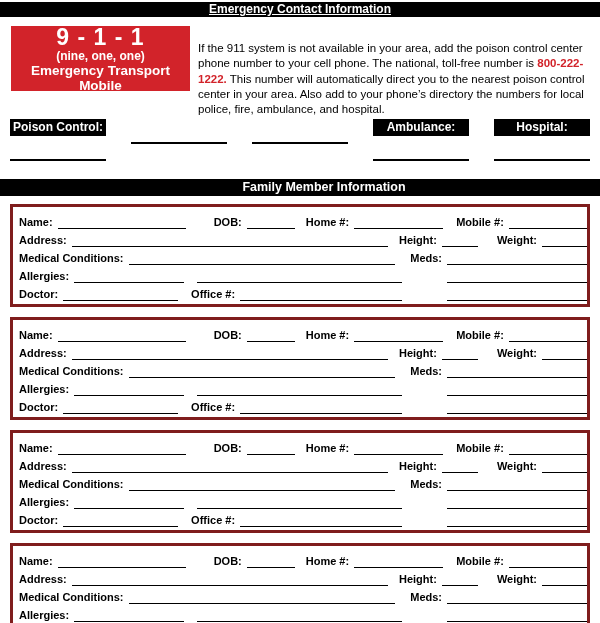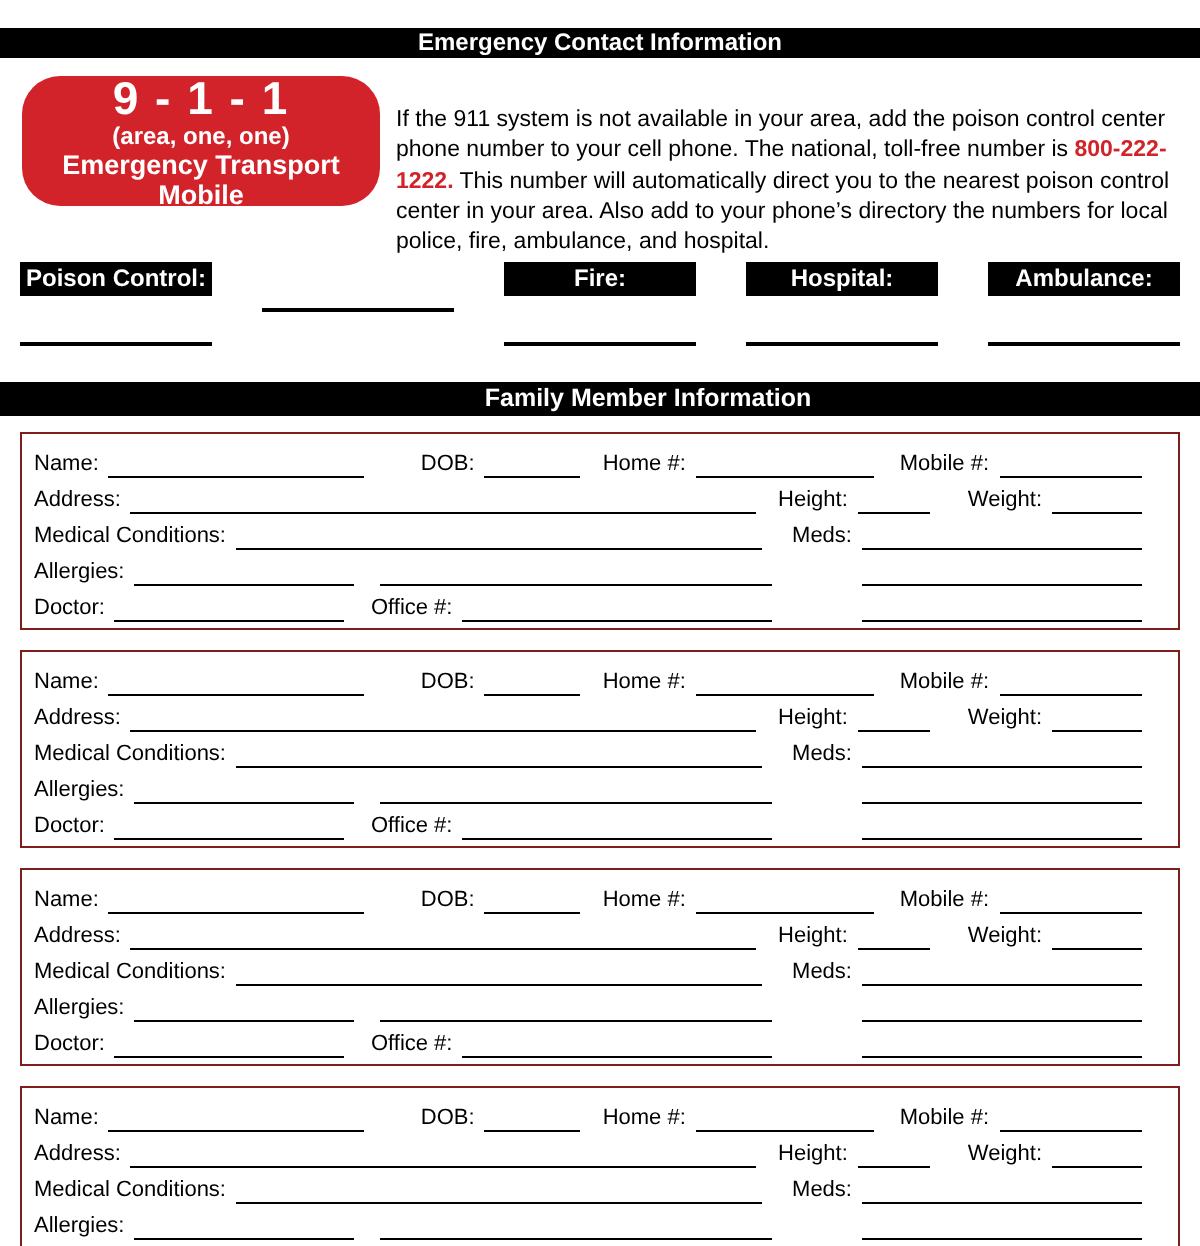--- a/index.html
+++ b/index.html
@@ -10,41 +10,41 @@
     font-family: "Liberation Sans", sans-serif;
     color: #000;
   }
   .bar {
     background: #000;
     color: #fff;
     font-weight: bold;
     text-align: center;
   }
   .top-bar {
-    margin-top: 14px;
+    margin-top: 2px;
     height: 15px;
     line-height: 15px;
     font-size: 12px;
+    text-decoration: underline;
   }
   .intro {
     display: flex;
     margin: 9px 8px 0 11px;
     align-items: flex-start;
   }
   .badge {
     width: 179px;
     height: 65px;
     flex: none;
     background: #d2232a;
     color: #fff;
     text-align: center;
     display: flex;
     flex-direction: column;
     justify-content: center;
-    border-radius: 19px;
   }
   .badge-number  { font-size: 23px;   font-weight: bold; line-height: 24px; letter-spacing: 1px; }
   .badge-phonetic{ font-size: 12px;   font-weight: bold; line-height: 14px; }
   .badge-caption { font-size: 13.5px; font-weight: bold; line-height: 15px; }
   .intro-text {
     flex: 1;
     margin-left: 8px;
     margin-top: 15px;
     font-size: 11.5px;
     line-height: 15.3px;
@@ -68,22 +68,23 @@
   }
   .family-bar {
     margin-top: 18px;
     height: 17px;
     line-height: 17px;
     font-size: 12.5px;
     padding-left: 48px;
   }
   .member-block {
     margin: 8px 10px 0 10px;
-    border: 1px solid #7f1d1d;
-    padding: 4px 18px 3px 6px;
+    border: 3px solid #7f1d1d;
+    padding: 4px 0 3px 6px;
+    font-weight: bold;
   }
   .member-block + .member-block { margin-top: 10px; }
   .mrow {
     height: 18px;
     display: flex;
     align-items: flex-end;
     font-size: 11px;
   }
   .lbl { white-space: nowrap; margin-right: 5px; line-height: 13px; }
   .fl  { border-bottom: 1.5px solid #000; height: 2px; }
@@ -101,48 +102,47 @@
   .l-doctor    { width: 115px; margin-right: 13px; }
 </style>
 </head>
 <body>
 
 <div class="bar top-bar">Emergency Contact Information</div>
 
 <div class="intro">
   <div class="badge" style="background: rgb(210, 35, 42);">
     <div class="badge-number">9 - 1 - 1</div>
-    <div class="badge-phonetic">(area, one, one)</div>
+    <div class="badge-phonetic">(nine, one, one)</div>
     <div class="badge-caption">Emergency Transport Mobile</div>
   </div>
   <div class="intro-text"><span>If the 911 system is not available in your area, add the poison control center phone number to your cell phone. The national, toll-free number is </span><span class="phone" style="color: rgb(210, 35, 42);">800-222-1222.</span><span> This number will automatically direct you to the nearest poison control center in your area. Also add to your phone’s directory the numbers for local police, fire, ambulance, and hospital.</span></div>
 </div>
 
 <div class="contacts-row">
   <div class="contact-col">
     <div class="bar contact-label">Poison Control:</div>
     <div class="contact-line"></div>
   </div>
 
   <div class="contact-col">
     <div class="contact-line"></div>
   </div>
 
   <div class="contact-col">
-    <div class="bar contact-label">Fire:</div>
+    <div class="contact-line"></div>
+  </div>
+
+  <div class="contact-col">
+    <div class="bar contact-label">Ambulance:</div>
     <div class="contact-line"></div>
   </div>
 
   <div class="contact-col">
     <div class="bar contact-label">Hospital:</div>
-    <div class="contact-line"></div>
-  </div>
-
-  <div class="contact-col">
-    <div class="bar contact-label">Ambulance:</div>
     <div class="contact-line"></div>
   </div>
 </div>
 
 <div class="bar family-bar">Family Member Information</div>
 
 <div>
   <div class="member-block">
     <div class="mrow">
       <span class="lbl">Name:</span>

